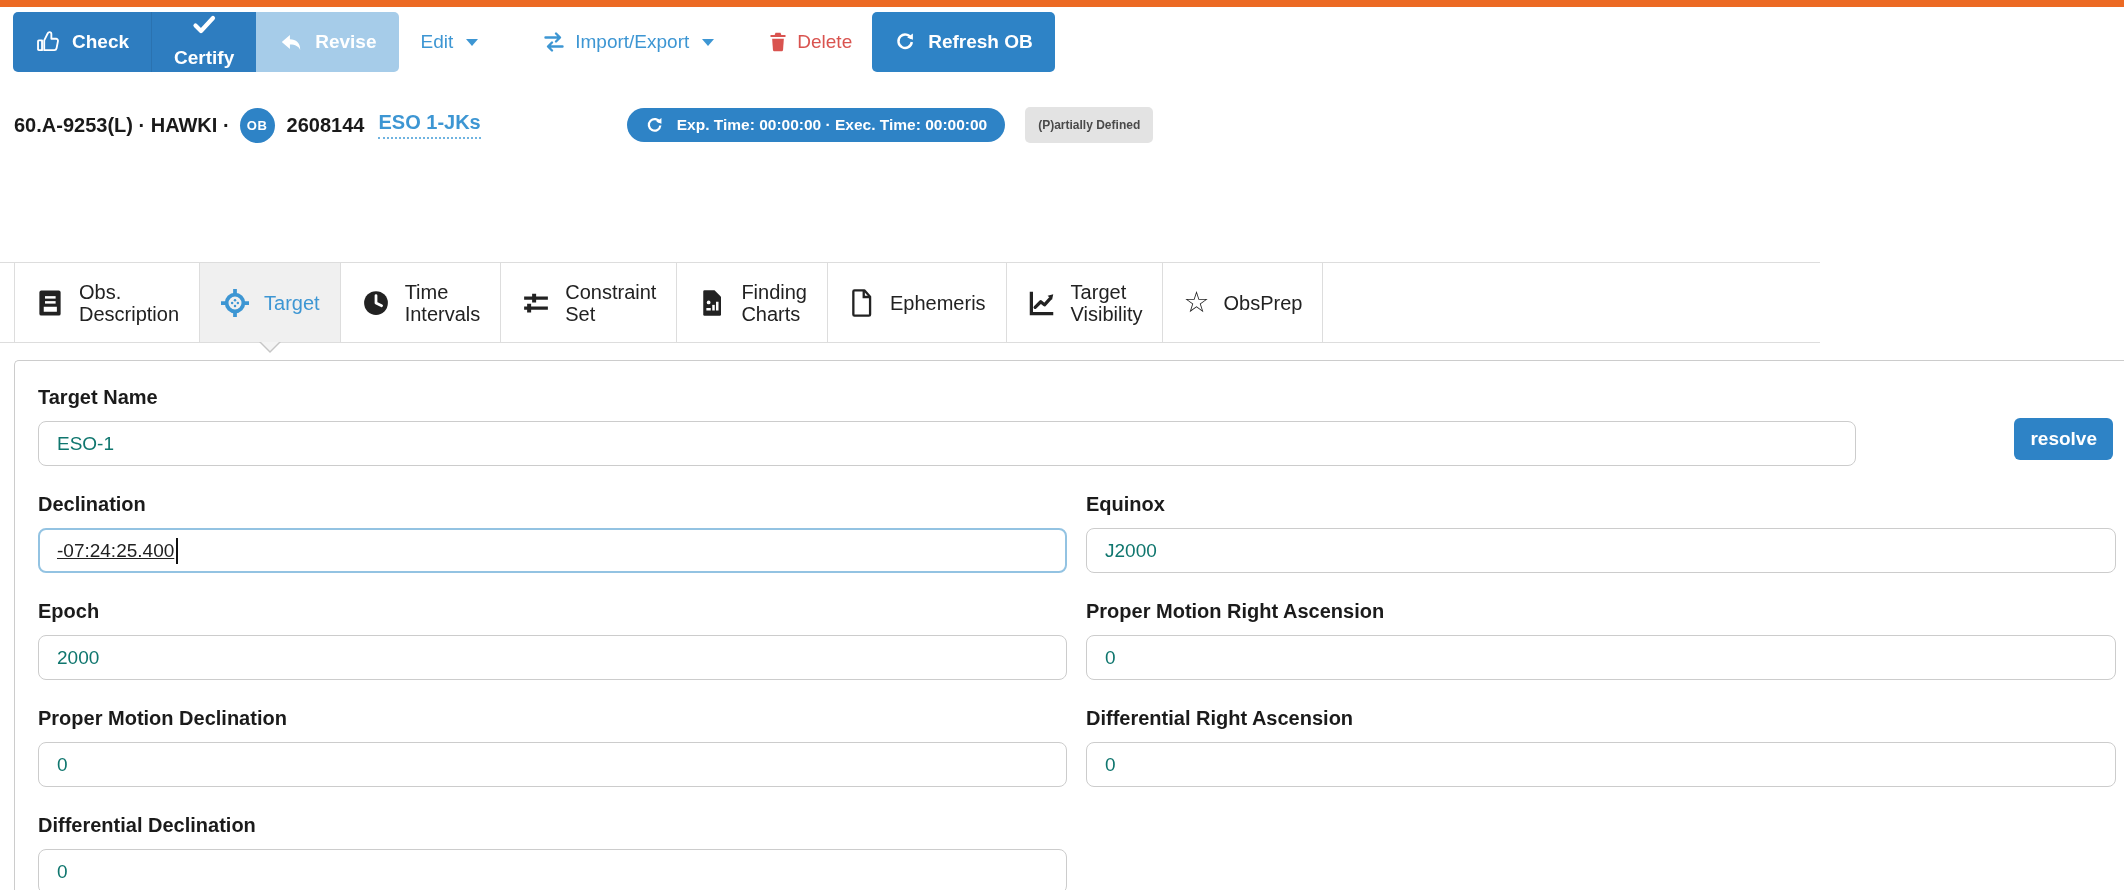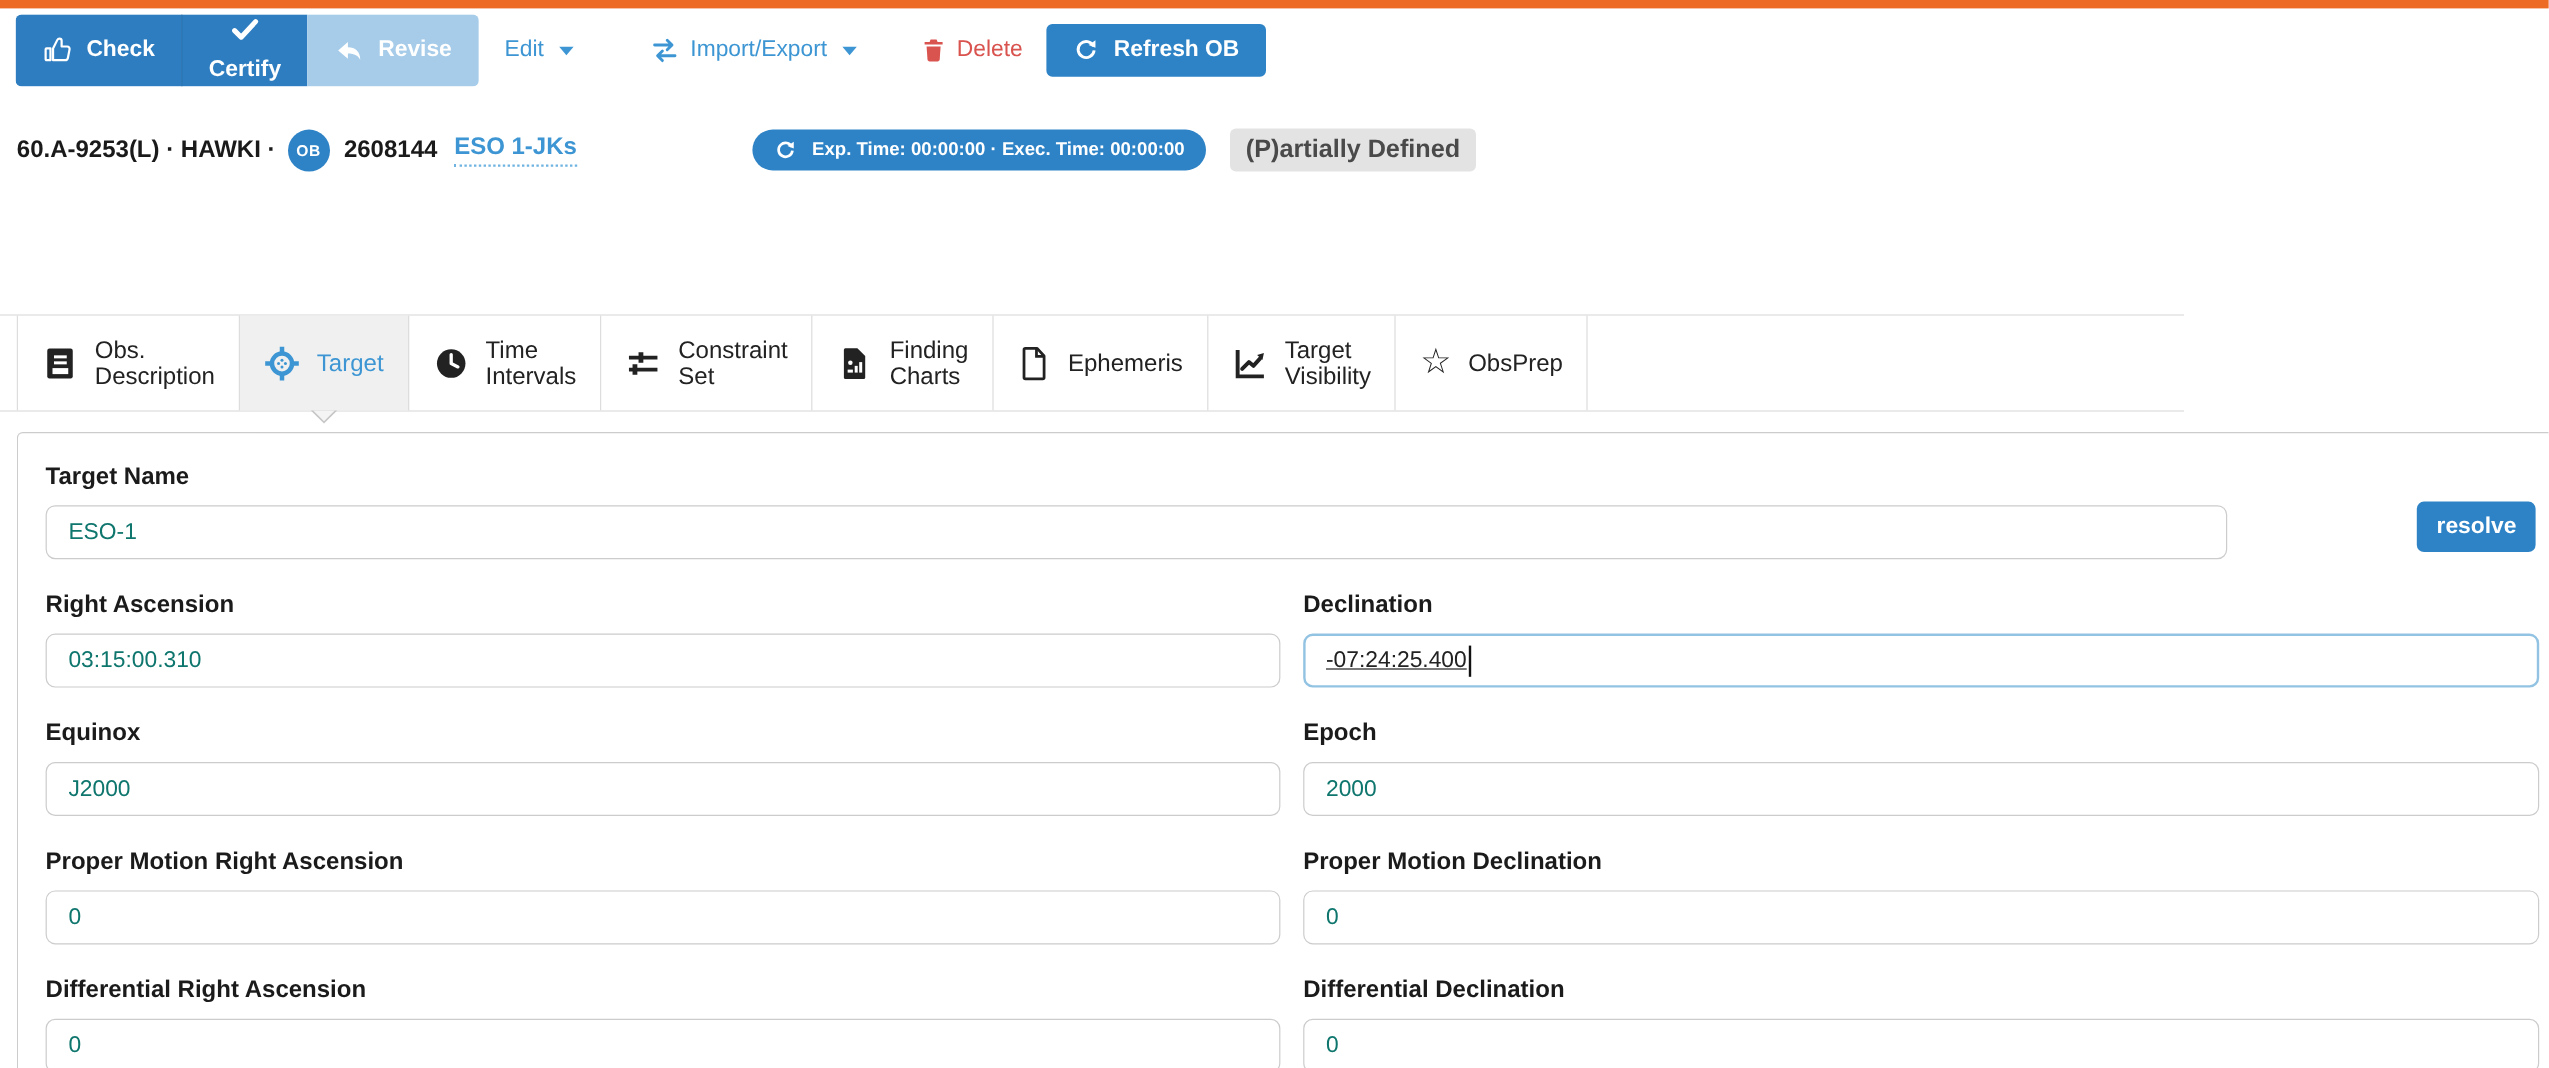--- a/index.html
+++ b/index.html
@@ -16,34 +16,34 @@
   .btn-group { display:flex; height:60px; border-radius:5px; overflow:hidden; }
   .tb-btn { display:flex; align-items:center; gap:11px; padding:0 22px; color:#fff; font-weight:bold; font-size:19px; cursor:pointer; }
   .tb-btn.primary { background:#2e7dc0; }
   .tb-btn.primary + .tb-btn.primary { border-left:1px solid #2a72b0;flex-direction:column; }
   .tb-btn.light { background:#a6cce9; }
   .tb-link { display:flex; align-items:center; gap:9px; color:#3d96d3; font-size:19px; cursor:pointer; }
   .tb-link.edit { margin-left:22px; }
   .tb-link.impexp { margin-left:64px; }
   .tb-link.delete { margin-left:54px; color:#d9534f; }
   .caret { width:0; height:0; border-left:6px solid transparent; border-right:6px solid transparent; border-top:7px solid #3d96d3; margin-left:4px; }
-  .refresh-ob { margin-left:20px; height:44px; display:flex; align-items:center; gap:12px; padding:0 22px;
+  .refresh-ob { margin-left:20px; height:60px; display:flex; align-items:center; gap:12px; padding:0 22px;
                 background:#2e83c6; color:#fff; font-weight:bold; font-size:19px; border-radius:5px; cursor:pointer; }
   .icon svg { display:block; }
 
   
   .header-row { position:absolute; top:106px; left:14px; height:38px; display:flex; align-items:center; font-size:20px; font-weight:bold; color:#1a1a1a; }
   .ob-circle { margin-left:10px; width:35px; height:35px; border-radius:50%; background:#2e83c6; color:#fff;
                font-size:13px; font-weight:bold; display:flex; align-items:center; justify-content:center; letter-spacing:.5px; }
   .ob-id { margin-left:12px; }
   .ob-name { margin-left:14px; color:#3d96d3; border-bottom:2px dotted #6fb3e0; padding-bottom:3px; cursor:pointer; }
   .time-pill { margin-left:146px; height:34px; background:#2e83c6; color:#fff; border-radius:17px;
                display:flex; align-items:center; gap:13px; padding:0 18px; font-size:15.5px; font-weight:bold; }
   .status-badge { margin-left:20px; height:36px; background:#e3e3e3; color:#4a4a4a; border-radius:5px;
-                  display:flex; align-items:center; padding:0 13px; font-size:21px; font-weight:bold; }
+                  display:flex; align-items:center; padding:0 13px; font-size:12px; font-weight:bold; }
 
   
   .tabbar { position:absolute; top:262px; left:0; width:1820px; height:81px; background:#fff;
             border-top:1px solid #ddd; border-bottom:1px solid #ddd; display:flex; padding-left:14px; }
   .tab { display:flex; align-items:center; gap:14px; padding:0 20px; border-right:1px solid #ddd;
          font-size:20px; color:#222; position:relative; cursor:pointer; line-height:22px; }
   .tab:first-child { border-left:1px solid #ddd; }
   .tab.active { background:#f0f0f0; color:#3d96d3; }
   .tab .lbl { display:flex; flex-direction:column; }
   .tab .lbl span:empty { display:none; }
@@ -272,24 +272,20 @@
 
   <div class="row-name">
     <div class="field-label">Target Name</div>
     <input class="text-input" type="text" value="ESO-1" style="">
     <button class="resolve-btn">resolve</button>
   </div>
 
   <div class="form-grid">
 
     <div class="cell">
-      <div class="field-label">Right Ascension</div>
-      <input class="text-input" type="text" value="03:15:00.310" style="">
-    </div>
-    <div class="cell">
       <div class="field-label">Declination</div>
       <div class="fake-input">
         <span>-07:24:25.400</span>
         <span class="cursor-bar"></span>
       </div>
     </div>
 
     <div class="cell">
       <div class="field-label">Equinox</div>
       <input class="text-input" type="text" value="J2000" style="">

